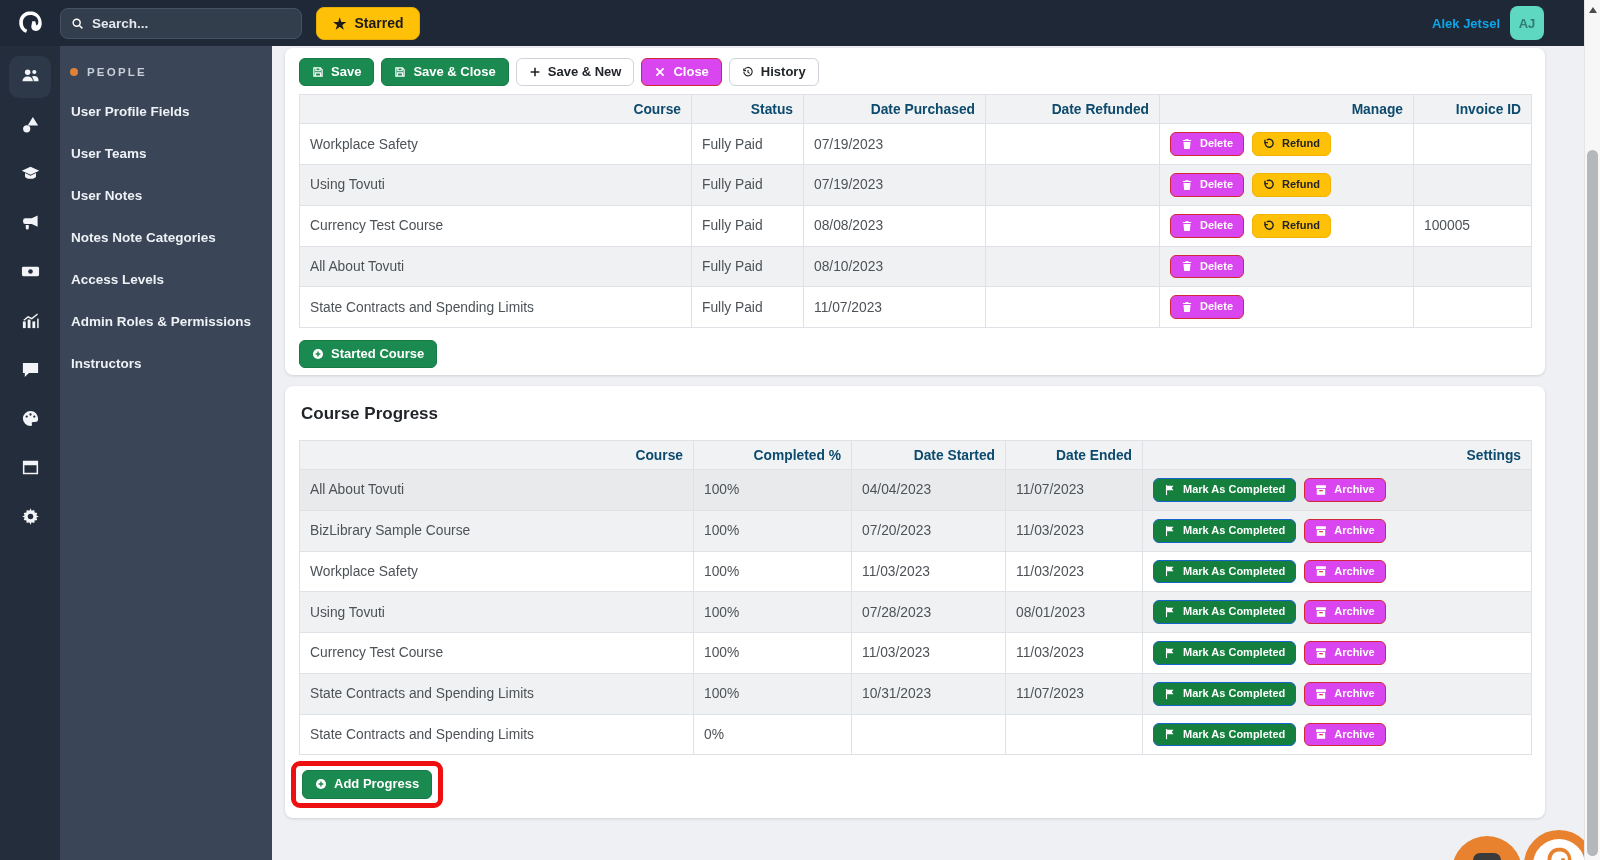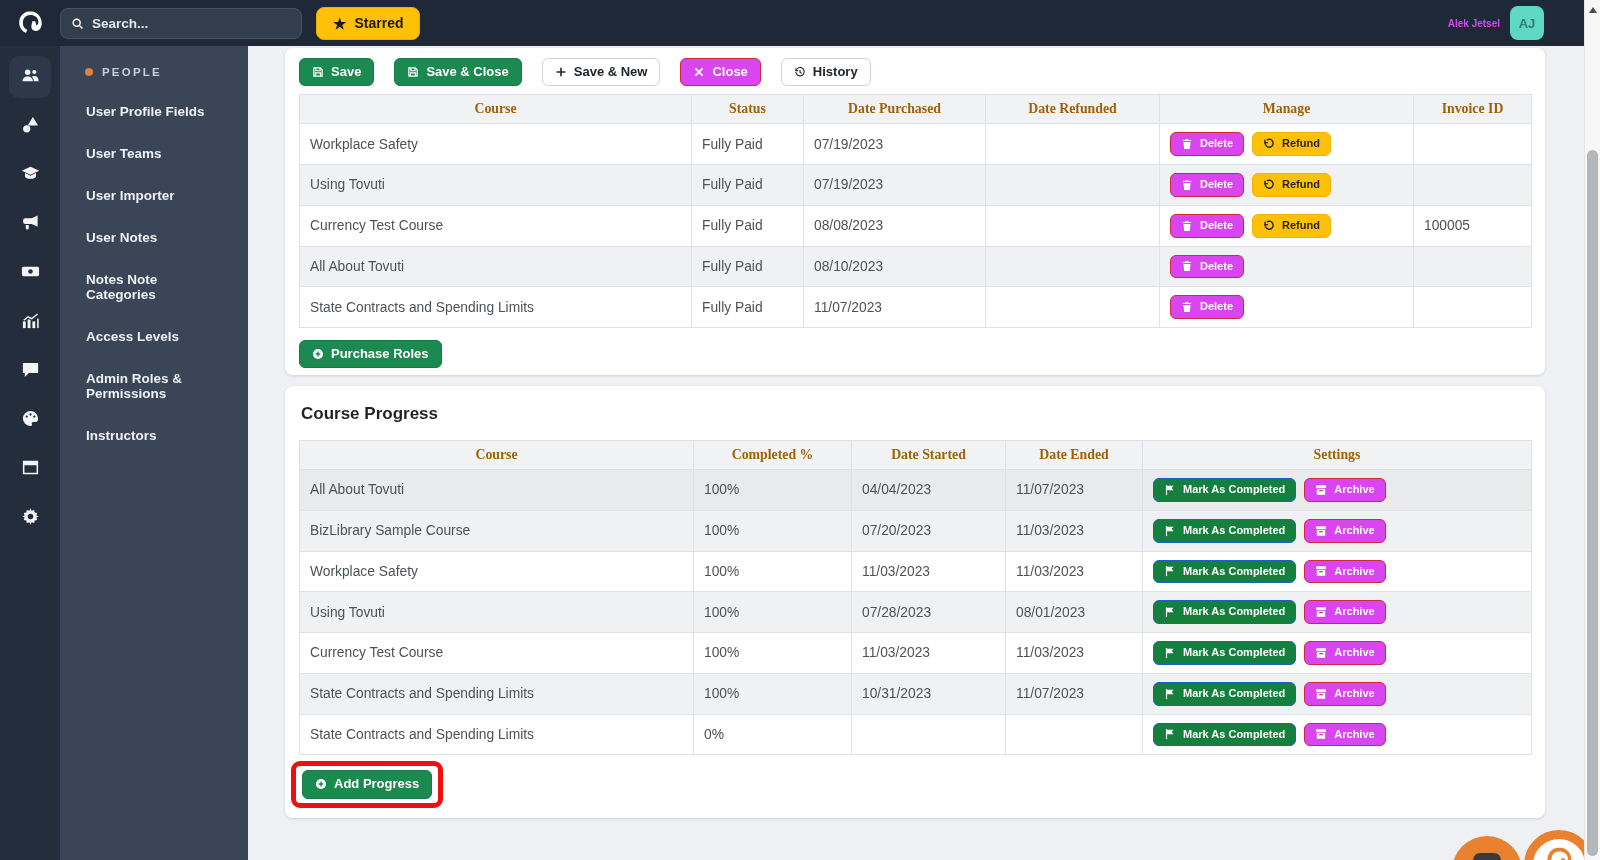--- a/index.html
+++ b/index.html
@@ -9,57 +9,57 @@
   .topbar { position:absolute; left:0; top:0; width:1584px; height:46px; background:#1f2836; display:flex; align-items:center; z-index:30; }
   .logo-wrap { width:60px; display:flex; justify-content:center; align-items:center; }
   .logo-wrap svg { width:30px; height:30px; }
   .search-box { display:flex; align-items:center; gap:8px; width:242px; height:31px; background:#333e4d; border:1px solid #465264; border-radius:8px; padding:0 10px; color:#eef1f5; }
   .search-box svg { width:13px; height:13px; stroke:#fff; flex:none; }
   .search-box input { background:transparent; border:none; outline:none; color:#eef1f5; font-size:13.5px; font-weight:700; width:100%; font-family:inherit; }
   .search-box input::placeholder { color:#e3e7ee; opacity:1; }
   .starred-btn { margin-left:14px; display:flex; align-items:center; gap:8px; height:33px; padding:0 16px; background:#ffc107; border:1px solid #e5ad06; border-radius:8px; color:#1b1b1b; font-size:14px; font-weight:700; cursor:pointer; }
   .starred-btn .star { font-size:15px; line-height:1; }
   .topbar-right { margin-left:auto; display:flex; align-items:center; gap:10px; padding-right:40px; }
-  .user-name { color:#d946ef; font-size:10px; font-weight:700; }
+  .user-name { color:#0ea5e9; font-size:13px; font-weight:700; }
   .avatar { width:34px; height:34px; border-radius:8px; background:#5fd8c1; color:#2f7d71; font-size:13px; font-weight:700; display:flex; align-items:center; justify-content:center; }
 
   
   .rail { position:absolute; left:0; top:46px; bottom:0; width:60px; background:#232d3b; z-index:25; display:flex; flex-direction:column; align-items:center; padding-top:10px; }
   .rail-item { width:42px; height:42px; border-radius:10px; display:flex; align-items:center; justify-content:center; margin-bottom:7px; cursor:pointer; }
   .rail-item.active { background:#2d3848; }
   .rail-item svg { width:19px; height:19px; fill:#f2f4f7; }
 
   
-  .sidebar { position:absolute; left:60px; top:46px; bottom:0; width:188px; background:#3a4557; z-index:24; padding:20px 15px; }
+  .sidebar { position:absolute; left:60px; top:46px; bottom:0; width:212px; background:#3a4557; z-index:24; padding:20px 0; }
   .side-section { display:flex; align-items:center; gap:9px; padding:0 10px; margin-bottom:16px; }
   .side-dot { width:8px; height:8px; border-radius:50%; background:#e0813a; }
   .side-section-label { color:#c9cfd9; font-size:11.5px; font-weight:700; letter-spacing:2.2px; }
   .side-item { color:#eef1f5; font-size:13.5px; font-weight:700; padding:10px 11px; border-radius:8px; margin-bottom:7px; cursor:pointer; }
   .side-item.active { background:#2c3748; }
 
   
   .main { position:absolute; left:272px; top:46px; right:16px; bottom:0; }
   .card { position:absolute; left:13px; width:1260px; background:#fff; border-radius:8px; box-shadow:0 1px 3px rgba(20,30,40,.14); padding:10px 14px; }
   .card1 { top:2px; height:327px; }
   .card2 { top:340px; height:432px; padding-top:14px; }
 
   
-  .toolbar { display:flex; gap:20px; margin-bottom:8px; }
+  .toolbar { display:flex; gap:7px; margin-bottom:8px; }
   .btn { display:inline-flex; align-items:center; gap:7px; border-radius:6px; font-size:13px; font-weight:700; padding:5px 12px; border:1px solid transparent; color:#fff; cursor:pointer; font-family:inherit; background:#777; line-height:1.25; }
   .btn svg { width:12px; height:12px; flex:none; }
   .btn-success { background:#1b8a50; border-color:#177a46; }
   .btn-danger  { background:#d946ef; border-color:#d02a3a; }
   .btn-warning { background:#ffc107; border-color:#efb406; color:#212529; }
   .btn-primary { background:#15803d; border-color:#1663cc; }
   .btn-light   { background:#fff; border-color:#ced4da; color:#212529; }
   .btn-sm { padding:4px 10px; font-size:11px; }
 
   
   table { width:1232px; border-collapse:collapse; table-layout:fixed; }
-  th { text-align:center; font-size:13.8px; font-weight:700; color:#a16207; padding:5px 10px; background:#f1f2f3; border:1px solid #dee2e6; height:29px;font-family:Liberation Serif, serif; }
+  th { text-align:right; font-size:13.8px; font-weight:700; color:#0c4a6e; padding:5px 10px; background:#f1f2f3; border:1px solid #dee2e6; height:29px; }
   td { font-size:13.8px; color:#4d5257; padding:8px 10px; border:1px solid #dee2e6; height:39px; }
   .t-striped tbody tr:nth-child(even) td { background:#f0f1f2; }
   .t-progress tbody tr:nth-child(even) td { background:#f0f1f2; }
   .t-progress tbody tr:first-child td { background:#e9eaec; }
   .cell-actions { display:flex; gap:8px; }
 
   .purchase-row { margin-top:12px; }
   .section-title { font-size:17px; font-weight:700; color:#1f2328; margin:4px 0 16px 2px; }
 
   .annotation-box { display:inline-block; border:5px solid #ee1010; border-radius:9px; padding:4px 6px; margin:6px 0 0 -8px; }
@@ -173,21 +173,20 @@
   </div>
 
 <div class="sidebar">
   <div class="side-section">
     <span class="side-dot"></span>
     <span class="side-section-label">PEOPLE</span>
   </div>
   <div id="side-items">
       <div class="side-item">User Profile Fields</div>
       <div class="side-item">User Teams</div>
-      <div class="side-item">User Importer</div>
       <div class="side-item">User Notes</div>
       <div class="side-item">Notes Note Categories</div>
       <div class="side-item">Access Levels</div>
       <div class="side-item">Admin Roles &amp; Permissions</div>
       <div class="side-item">Instructors</div>
     </div>
 </div>
 
 <div class="main">
 
@@ -388,21 +387,21 @@
             <td></td>
           </tr>
         </tbody>
     </table>
     <div class="purchase-row">
       <button class="btn btn-success">
         <svg viewBox="0 0 16 16">
             <circle cx="8" cy="8" r="6.7" fill="#fff"></circle>
             <path d="M8 4.8v6.4M4.8 8h6.4" stroke="#1b8a50" stroke-width="1.9"></path>
           </svg>
-        <span>Purchase Roles</span>
+        <span>Started Course</span>
       </button>
     </div>
   </div>
 
   <div class="card card2">
     <div class="section-title">Course Progress</div>
     <table class="t-progress">
       <colgroup>
           <col style="width:394px">
           <col style="width:158px">

